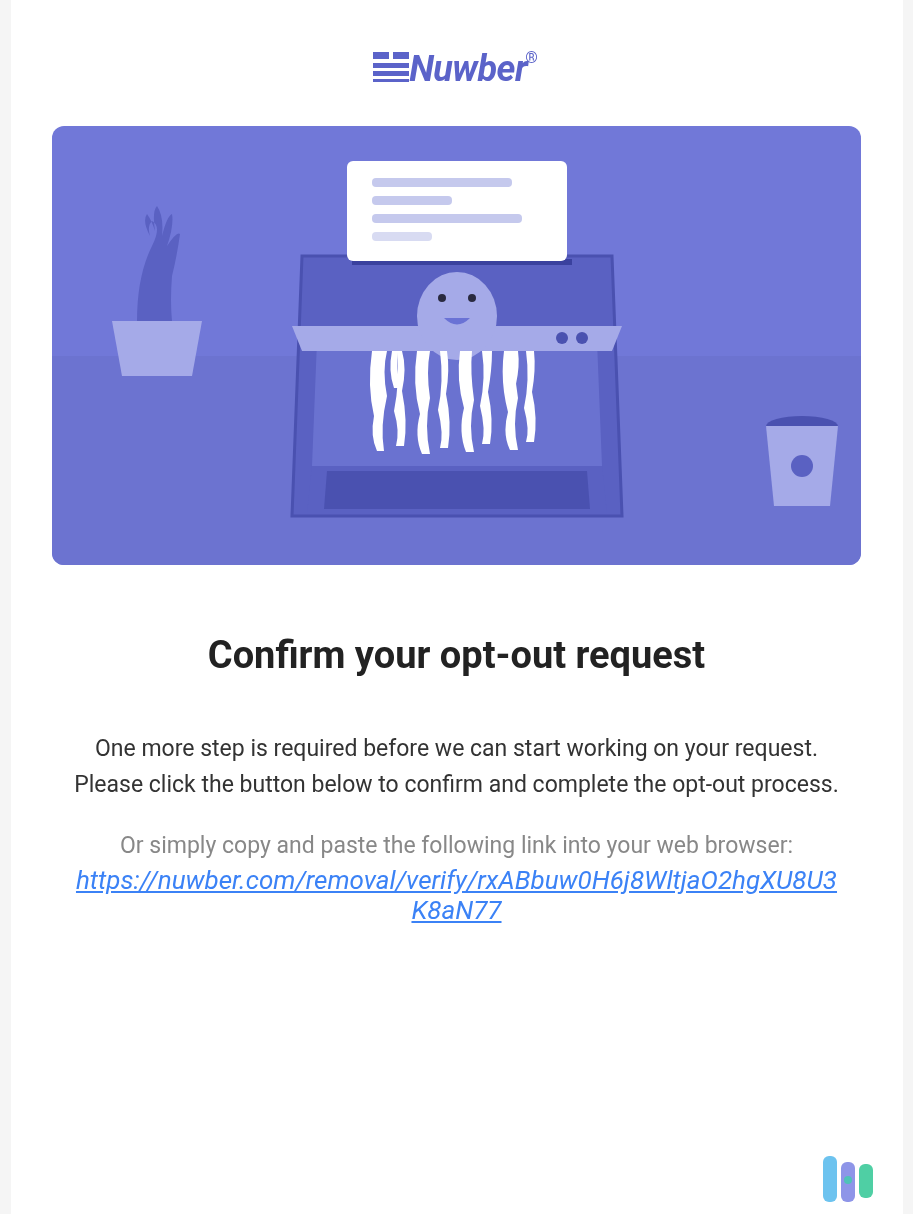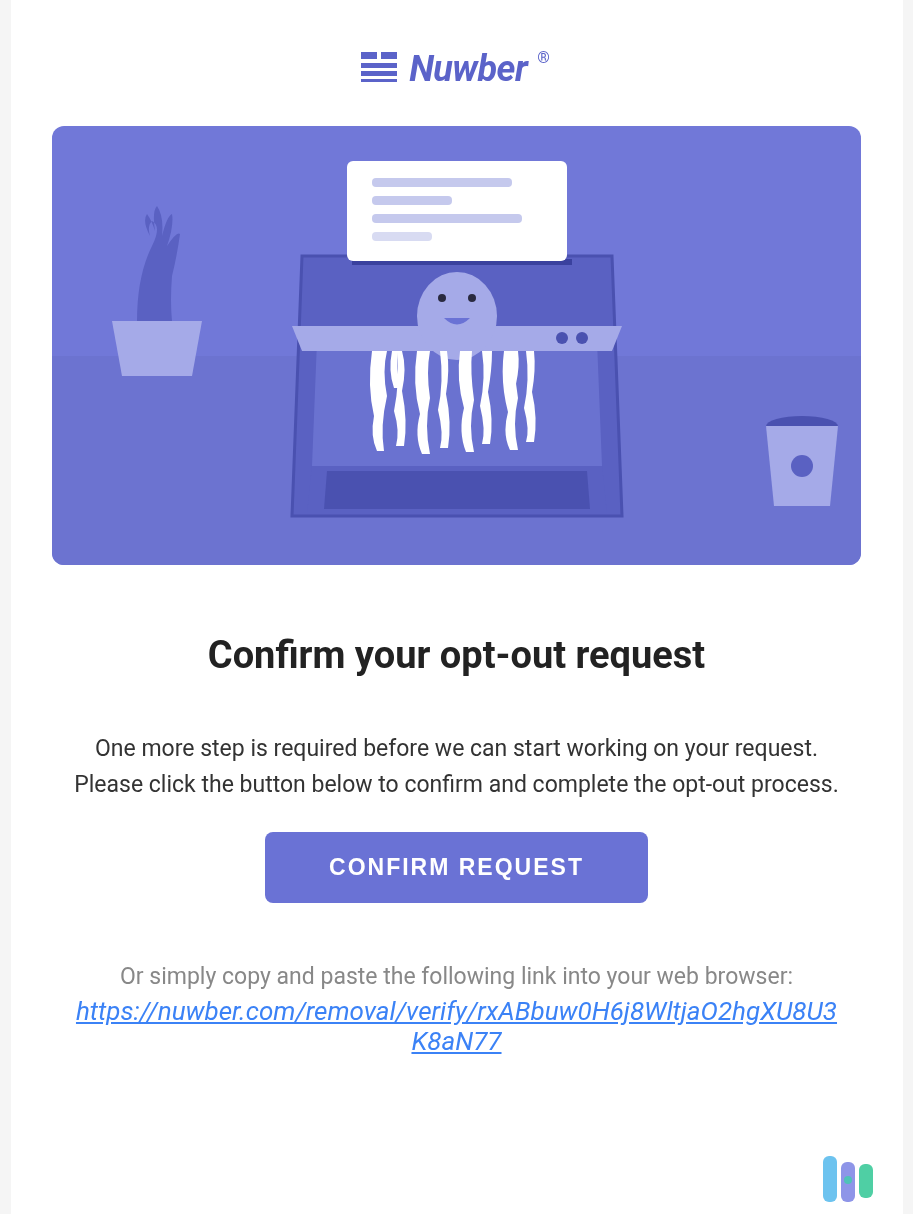--- a/index.html
+++ b/index.html
@@ -21,21 +21,21 @@
       padding: 48px 0 40px 0;
       min-height: 1214px;
     }
     .logo-wrapper {
       text-align: center;
       margin-bottom: 36px;
     }
     .logo {
       display: inline-flex;
       align-items: center;
-      gap: 12px;
+      gap: 0;
       position: relative;
     }
     .logo-bars {
       display: inline-block;
     }
     .logo-text {
       font-size: 36px;
       font-weight: 700;
       color: #5b63c9;
       font-style: italic;
@@ -240,21 +240,20 @@
         </g>
       </svg>
     </div>
 
     <div class="content-section">
       <h1 class="main-heading">Confirm your opt-out request</h1>
 
       <p class="body-text">One more step is required before we can start working on your request. Please click the button below to confirm and complete the opt-out process.</p>
 
 
-      <button class="confirm-button">CONFIRM REQUEST</button>
 
       <p class="alt-text">Or simply copy and paste the following link into your web browser:</p>
 
       <a class="verify-link" href="#">https://nuwber.com/removal/verify/rxABbuw0H6j8WltjaO2hgXU8U3K8aN77</a>
     </div>
   </div>
 
   <div class="chat-widget">
     <div class="chat-bar chat-bar-1"></div>
     <div class="chat-bar chat-bar-2"></div>

